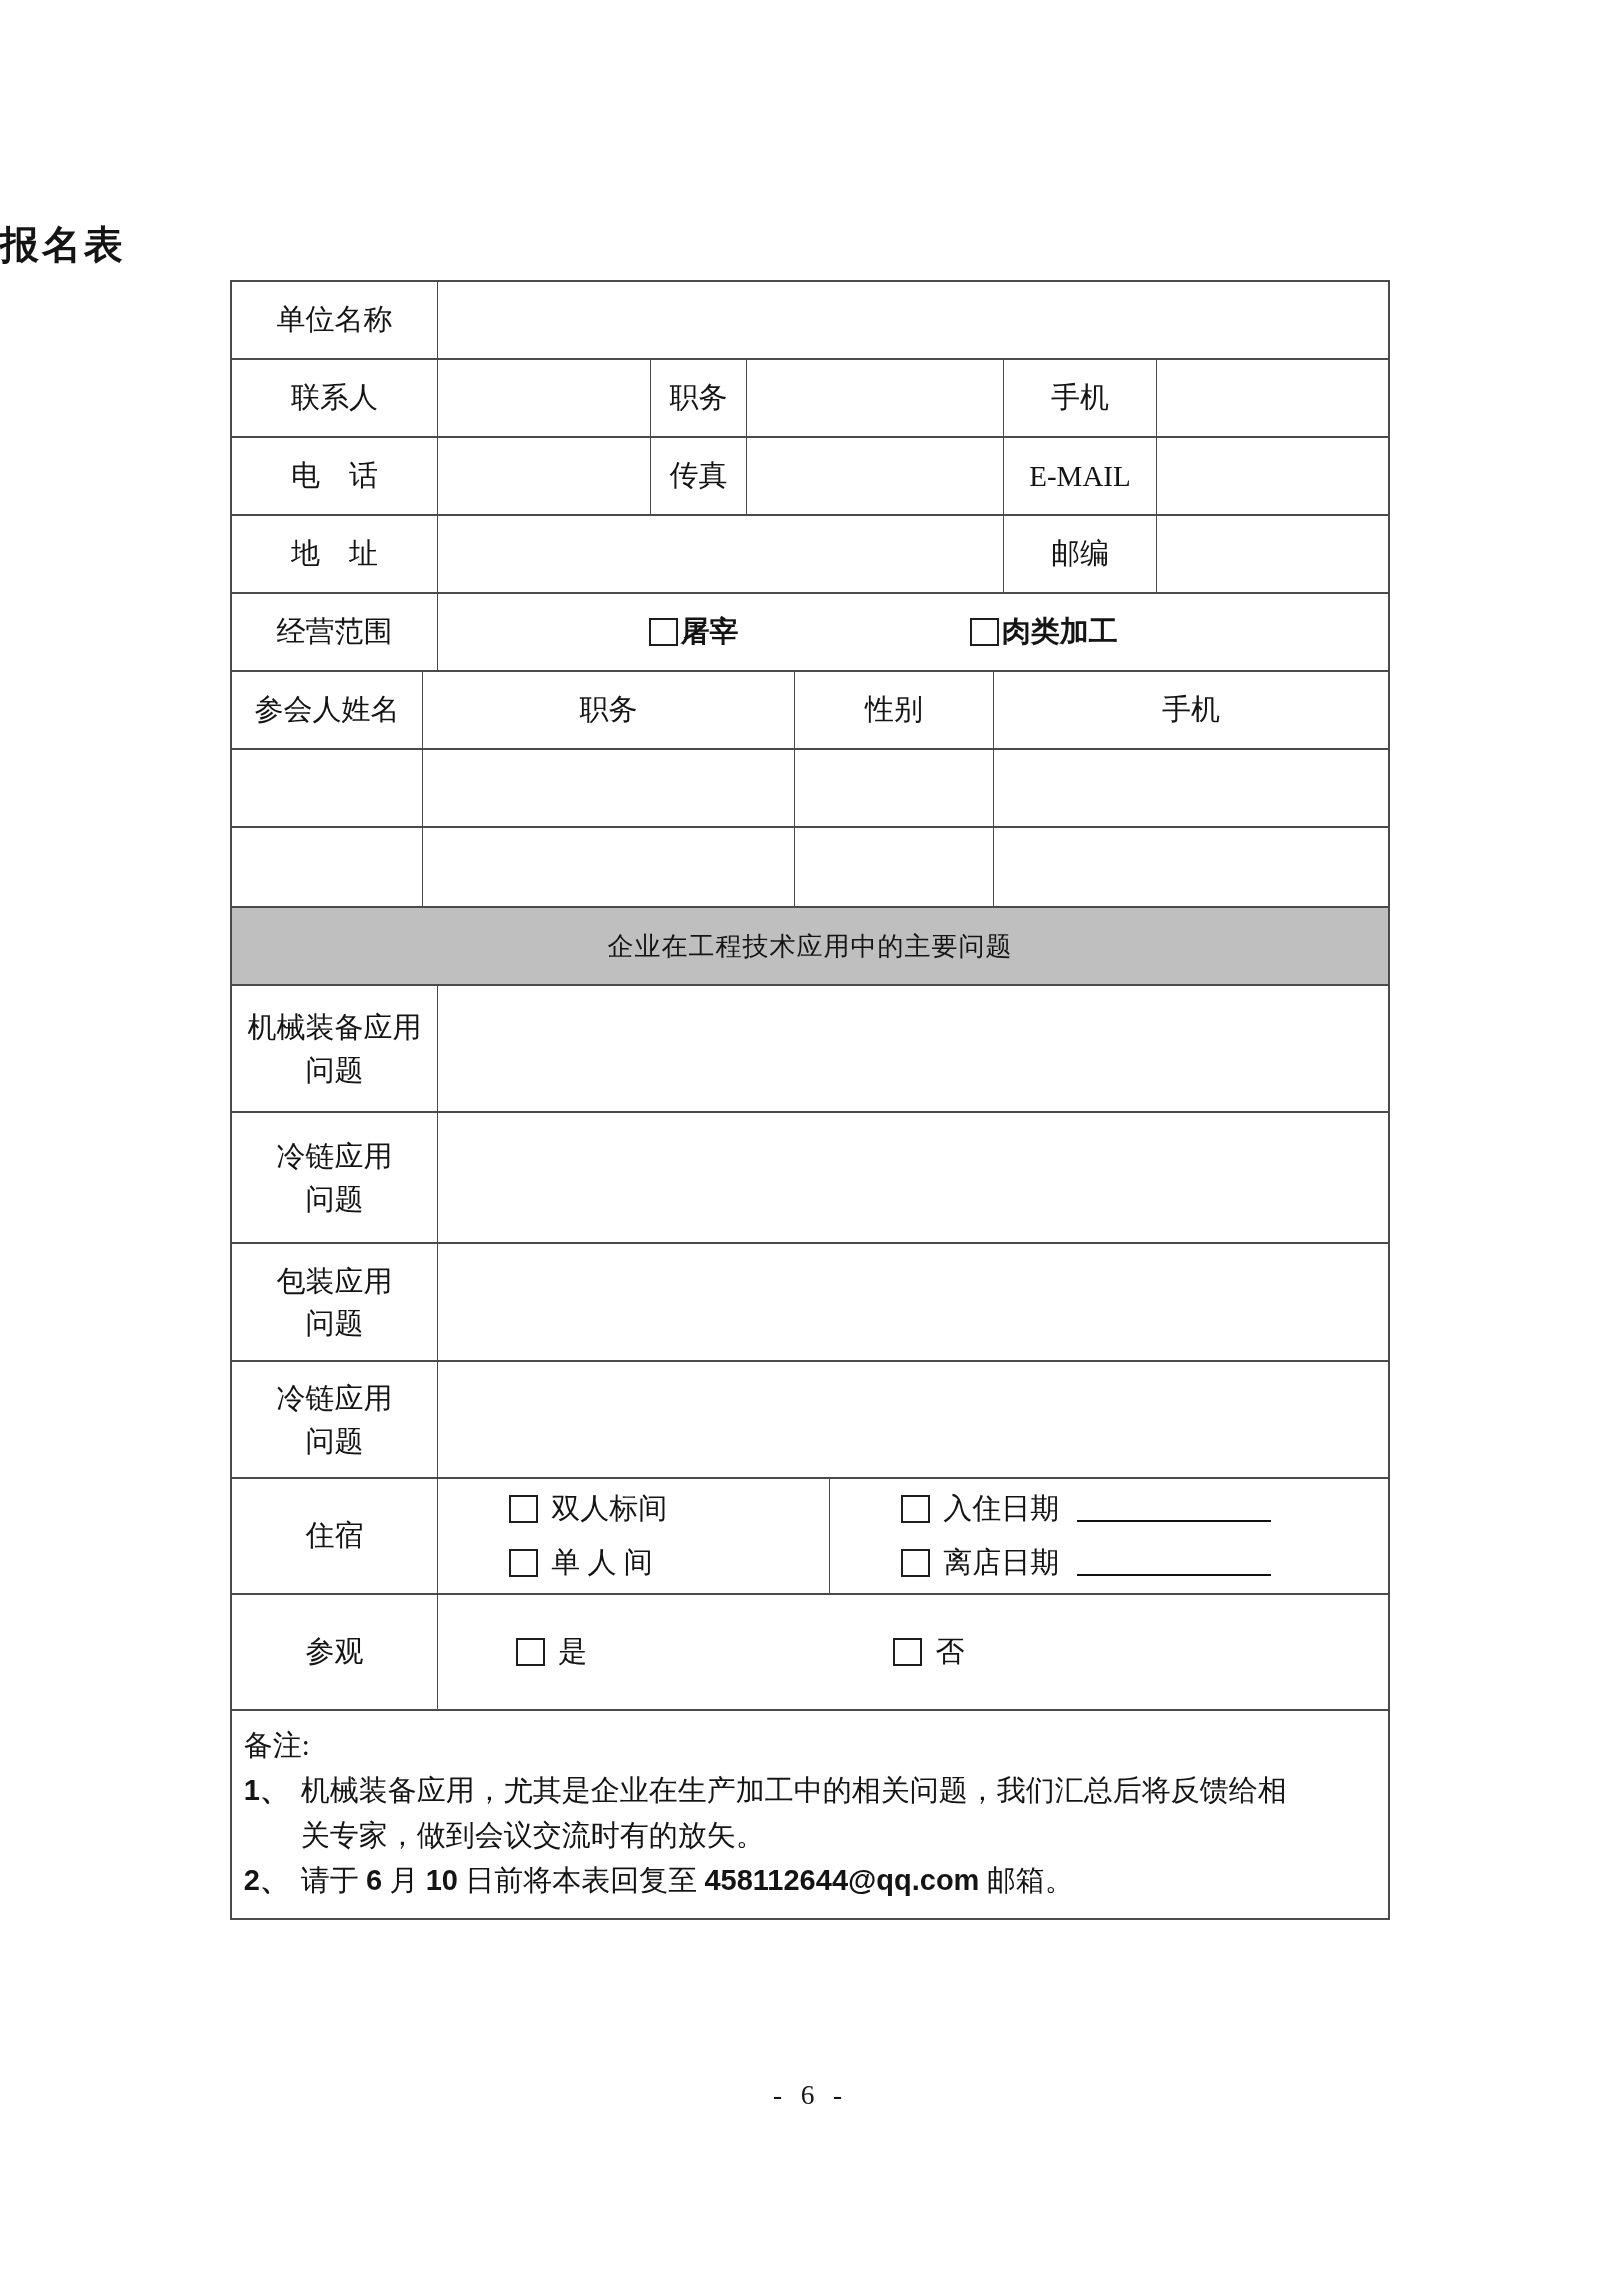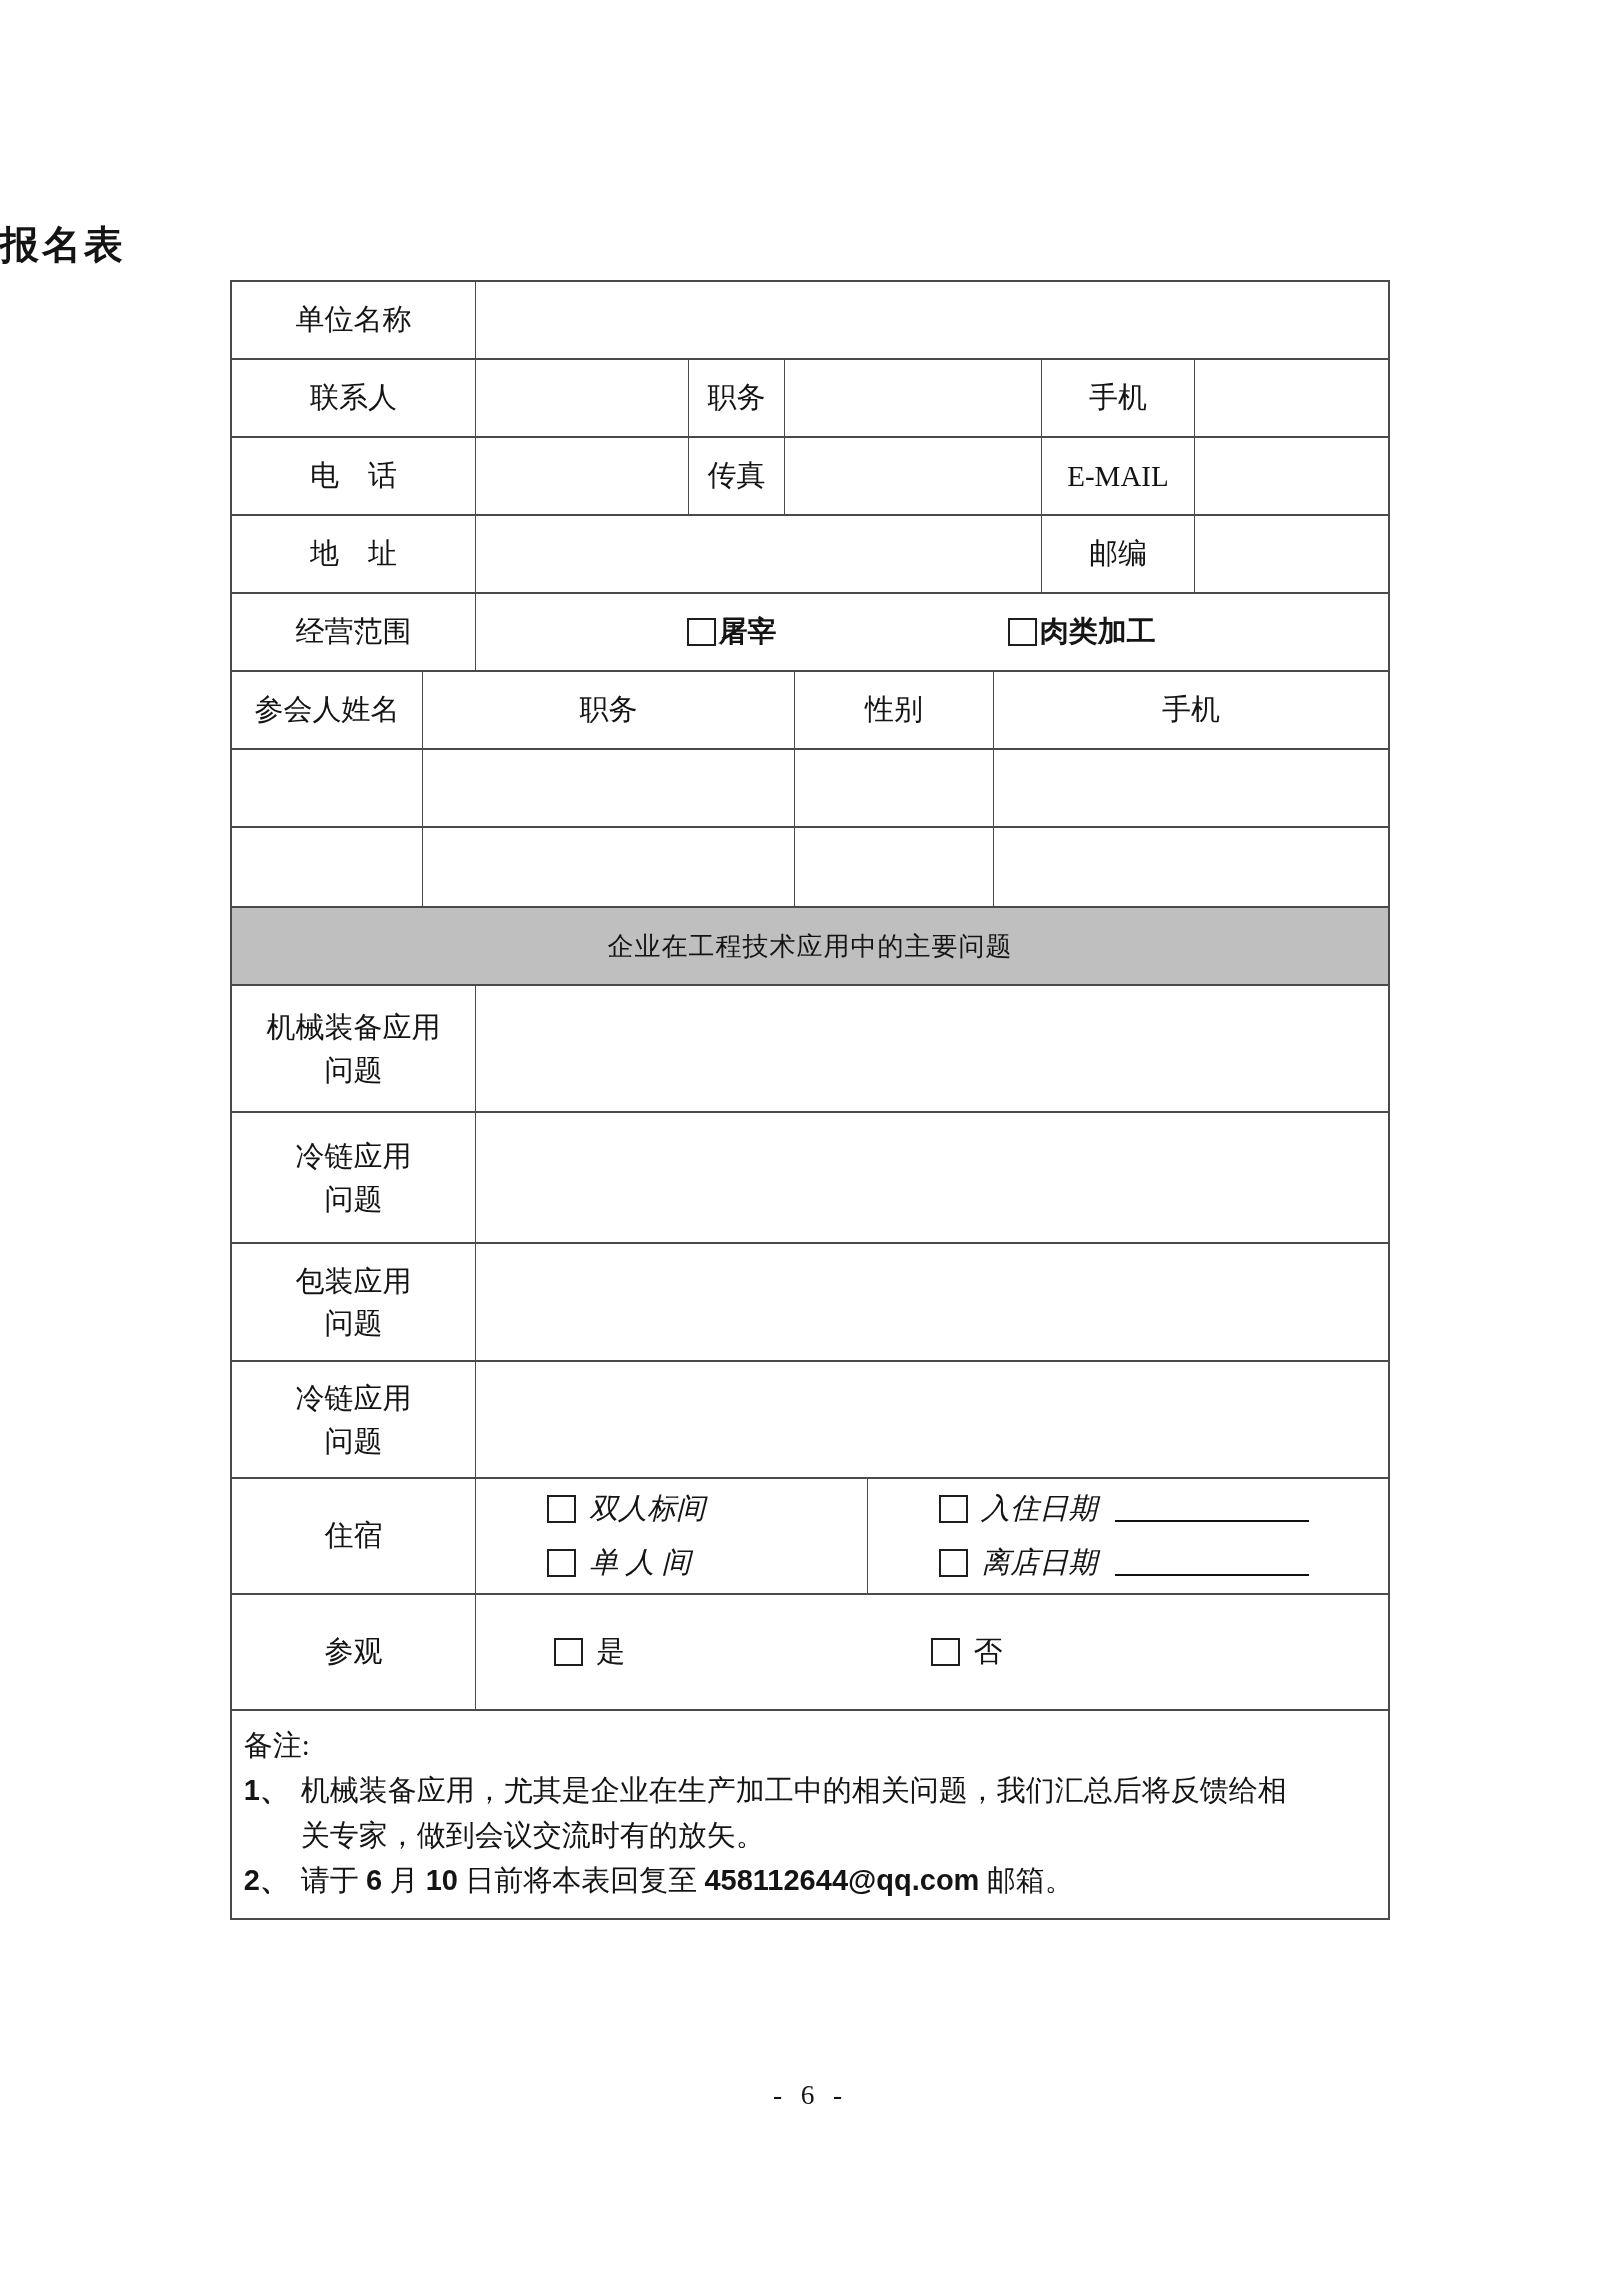--- a/index.html
+++ b/index.html
@@ -50,21 +50,21 @@
     justify-content:center;
     text-align:center;
     overflow:hidden;
   }
   .td:last-child{border-right:none;}
   .td.left{justify-content:flex-start;text-align:left;}
   
   .h80{height:78px}.h82{height:80px}.h130{height:127px}.h134{height:131px}
   .h120{height:118px}.h119{height:117px}.h118{height:116px}.hnotes{height:207px}
   
-  .w210{width:244px}.w217{width:213px}.w98{width:96px}.w262{width:257px}.w156{width:153px}
+  .w210{width:206px}.w217{width:213px}.w98{width:96px}.w262{width:257px}.w156{width:153px}
   .wfill{flex:1}
   
   .w215{width:191px}.w380{width:372px}.w203{width:199px}
   
   .w400{width:392px}
   .label-2line{white-space:pre-line;line-height:1.45;}
   .gray-header{
     background:var(--gray);
     font-size:26px;
     letter-spacing:1px;
@@ -79,21 +79,20 @@
   .opt{display:flex;align-items:center;}
   .opt .cb{margin-right:2.9px;}
   .opt-gap .cb{margin-right:13.7px;}
   .scope-cell{justify-content:flex-start;padding-left:211px;gap:232px;font-weight:bold;}
   .accom-cell{
     flex-direction:column;
     align-items:flex-start;
     justify-content:center;
     padding-left:71px;
     gap:13.7px;
-    font-style:italic;
   }
   .date-line{
     display:inline-block;
     width:194px;
     height:23.5px;
     border-bottom:2.9px solid #101010;
     margin-left:17.6px;
     flex:none;
   }
   .visit-cell{justify-content:flex-start;padding-left:78px;gap:306px;}

